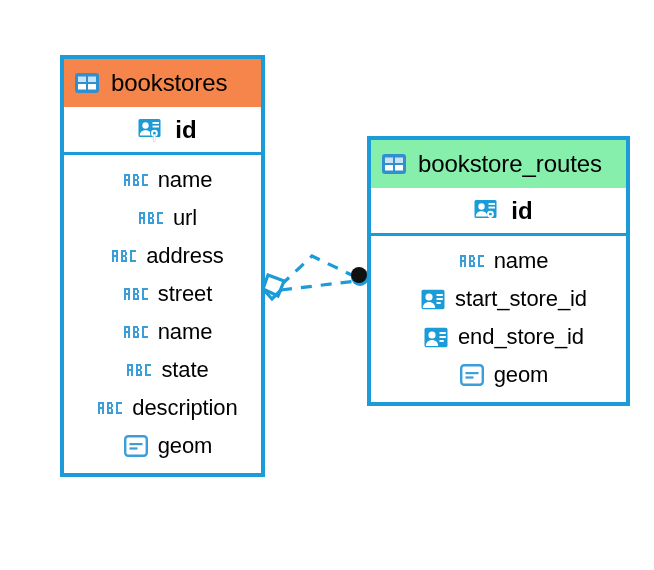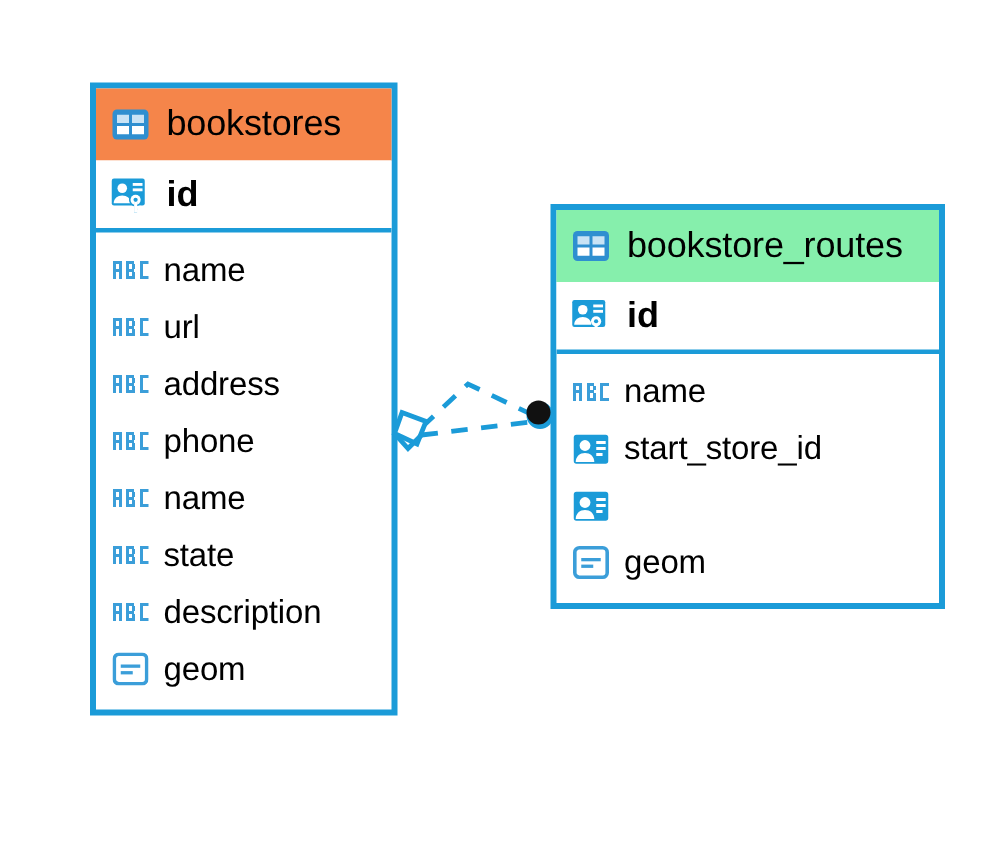--- a/index.html
+++ b/index.html
@@ -47,37 +47,39 @@
   }
 
   .pk-row {
     display: flex;
     align-items: center;
     box-sizing: border-box;
     height: 48px;
     padding-left: 10px;
     border-bottom: 3px solid #1b9bd8;
     background: #ffffff;
+    justify-content: center;
   }
   .pk-label {
     font-size: 24px;
     font-weight: bold;
     color: #000000;
     margin-left: 11px;
     white-space: nowrap;
   }
 
   .fields {
     padding: 6px 0 8px 0;
   }
   .field-row {
     display: flex;
     align-items: center;
     height: 38px;
     padding-left: 11px;
+    justify-content: center;
   }
   .field-label {
     font-size: 22px;
     color: #000000;
     margin-left: 10px;
     white-space: nowrap;
     letter-spacing: -0.1px;
   }
 
   
@@ -235,21 +237,21 @@
               <rect x="13" y="3" width="2" height="3"></rect>
                 <rect x="9" y="6" width="5" height="2"></rect>
               <rect x="13" y="8" width="2" height="3"></rect>
                 <rect x="9" y="11" width="6" height="2"></rect>
               <rect x="18" y="1" width="6" height="2"></rect>
                 <rect x="18" y="3" width="2" height="10"></rect>
               <rect x="18" y="11" width="6" height="2"></rect>
             </g>
           </svg>
         </span>
-        <span class="field-label">phone</span>
+        <span class="field-label">street</span>
       </div>
 
       <div class="field-row">
         <span class="ico">
           <svg width="24" height="14" viewBox="0 0 24 14" shape-rendering="crispEdges">
             <g fill="#3b9ed9">
               <rect x="0" y="1" width="6" height="2"></rect>
                 <rect x="0" y="3" width="2" height="10"></rect>
               <rect x="4" y="3" width="2" height="10"></rect>
                 <rect x="0" y="6" width="6" height="2"></rect>
@@ -405,20 +407,21 @@
         <span class="ico">
           <svg width="24" height="21" viewBox="0 0 24 21">
             <rect x="0.5" y="0.8" width="23" height="19.4" rx="1.8" ry="1.8" fill="#1b9bd8"></rect>
             <circle cx="8" cy="8" r="3.6" fill="#ffffff"></circle>
             <path d="M1.8 19c0-3.8 2.9-6 6.2-6s6.2 2.2 6.2 6z" fill="#ffffff"></path>
             <rect x="15.5" y="5" width="6.3" height="2" fill="#ffffff"></rect>
             <rect x="15.5" y="9" width="6.3" height="2" fill="#ffffff"></rect>
             <rect x="15.5" y="13" width="4.2" height="2" fill="#ffffff"></rect>
           </svg>
         </span>
+        <span class="field-label">end_store_id</span>
       </div>
 
       <div class="field-row">
         <span class="ico">
           <svg width="24" height="22" viewBox="0 0 24 22">
             <rect x="1.2" y="1.2" width="21.6" height="19.6" rx="3" ry="3" fill="#ffffff" stroke="#3b9ed9" stroke-width="2.4"></rect>
             <rect x="5.5" y="8" width="13" height="2.2" fill="#3b9ed9"></rect>
             <rect x="5.5" y="12.4" width="8" height="2.2" fill="#3b9ed9"></rect>
           </svg>
         </span>

